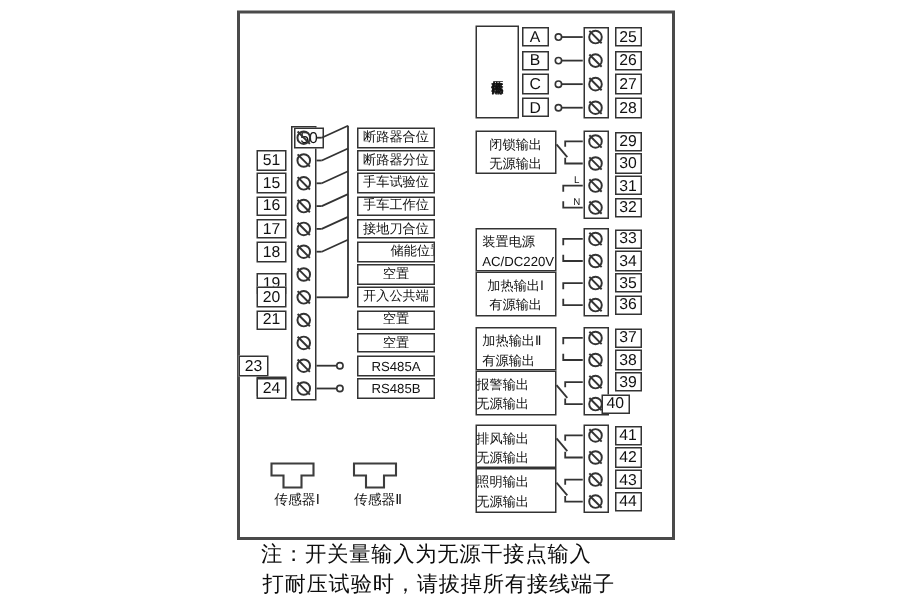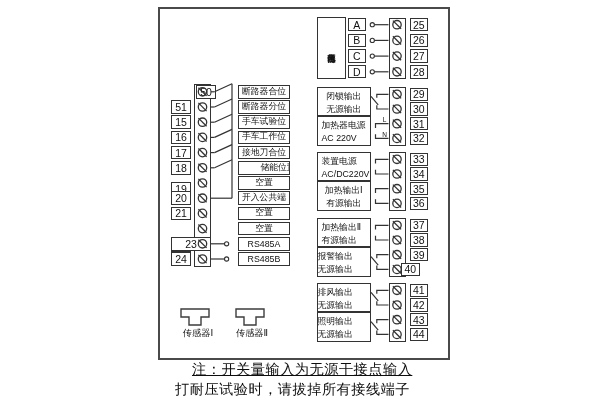--- a/index.html
+++ b/index.html
@@ -39,21 +39,21 @@
 <div id="stage">
   <div class="outer-border" style="left:158px;top:7px;width:288px;height:349px;"></div>
 
   <div class="hvlbl" style="left:316.5px;top:17px;width:29px;height:61.5px;">
     <span>高压带电传感器</span>
   </div>
 
   <div class="senslbl" style="left:170px;top:327px;width:56px;">传感器Ⅰ</div>
   <div class="senslbl" style="left:224px;top:327px;width:56px;">传感器Ⅱ</div>
 
-  <div class="note" style="left:192px;top:360px;text-decoration:underline;">注：开关量输入为无源干接点输入</div>
+  <div class="note" style="left:174px;top:360px;">注：开关量输入为无源干接点输入</div>
   <div class="note" style="left:175px;top:380px;">打耐压试验时，请拔掉所有接线端子</div>
 <div class="screwcol" style="left: 194px; top: 84px; width: 17px; height: 183px;"></div>
     <div class="box num" style="left: 171px; top: 85px; width: 20px; height: 13.6px; margin-left: 25px;">50</div>
     <div class="box lbl" style="left: 238px; top: 85px; width: 52px; height: 13.6px;">断路器合位</div>
     <div class="box num" style="left: 171px; top: 100.2px; width: 20px; height: 13.6px;">51</div>
     <div class="box lbl" style="left: 238px; top: 100.2px; width: 52px; height: 13.6px;">断路器分位</div>
     <div class="box num" style="left: 171px; top: 115.4px; width: 20px; height: 13.6px;">15</div>
     <div class="box lbl" style="left: 238px; top: 115.4px; width: 52px; height: 13.6px;">手车试验位</div>
     <div class="box num" style="left: 171px; top: 130.6px; width: 20px; height: 13.6px;">16</div>
     <div class="box lbl" style="left: 238px; top: 130.6px; width: 52px; height: 13.6px;">手车工作位</div>
@@ -62,21 +62,21 @@
     <div class="box num" style="left: 171px; top: 161px; width: 20px; height: 13.6px;">18</div>
     <div class="box lbl" style="left: 238px; top: 161px; width: 52px; height: 13.6px; padding-left: 28px;">储能位置</div>
     <div class="box num" style="left: 171px; top: 182px; width: 20px; height: 13.6px;">19</div>
     <div class="box lbl" style="left: 238px; top: 176.2px; width: 52px; height: 13.6px;">空置</div>
     <div class="box num" style="left: 171px; top: 191.4px; width: 20px; height: 13.6px;">20</div>
     <div class="box lbl" style="left: 238px; top: 191.4px; width: 52px; height: 13.6px;">开入公共端</div>
     <div class="box num" style="left: 171px; top: 206.6px; width: 20px; height: 13.6px;">21</div>
     <div class="box lbl" style="left: 238px; top: 206.6px; width: 52px; height: 13.6px;">空置</div>
     <div class="box num" style="left: 171px; top: 221.8px; width: 20px; height: 13.6px; margin-top: 29px;">22</div>
     <div class="box lbl" style="left: 238px; top: 221.8px; width: 52px; height: 13.6px;">空置</div>
-    <div class="box num" style="left: 171px; top: 237px; width: 40px; height: 13.6px;">23</div>
+    <div class="box num" style="left: 159px; top: 237px; width: 20px; height: 13.6px;">23</div>
     <div class="box lbl" style="left: 238px; top: 237px; width: 52px; height: 13.6px;">RS485A</div>
     <div class="box num" style="left: 171px; top: 252.2px; width: 20px; height: 13.6px;">24</div>
     <div class="box lbl" style="left: 238px; top: 252.2px; width: 52px; height: 13.6px;">RS485B</div>
     <div class="screwcol" style="left: 388.5px; top: 17.5px; width: 17px; height: 61px;"></div>
     <div class="box ch" style="left: 347.5px; top: 18.05px; width: 18.5px; height: 13.3px;">A</div>
     <div class="box num" style="left: 409.5px; top: 17.9px; width: 18.5px; height: 13.6px;">25</div>
     <div class="box ch" style="left: 347.5px; top: 33.75px; width: 18.5px; height: 13.3px;">B</div>
     <div class="box num" style="left: 409.5px; top: 33.6px; width: 18.5px; height: 13.6px;">26</div>
     <div class="box ch" style="left: 347.5px; top: 49.45px; width: 18.5px; height: 13.3px;">C</div>
     <div class="box num" style="left: 409.5px; top: 49.3px; width: 18.5px; height: 13.6px;">27</div>
@@ -85,24 +85,20 @@
     <div class="screwcol" style="left: 388.5px; top: 87px; width: 17px; height: 58.6px;"></div>
     <div class="screwcol" style="left: 388.5px; top: 152px; width: 17px; height: 58.6px;"></div>
     <div class="screwcol" style="left: 388.5px; top: 218px; width: 17px; height: 58.6px;"></div>
     <div class="screwcol" style="left: 388.5px; top: 283px; width: 17px; height: 58.6px;"></div>
     <div class="grouplbl al-c" style="left: 316.5px; top: 87px; width: 54.5px; height: 29.3px;">
       <div>闭锁输出</div>
       <div>无源输出</div>
     </div>
     <div class="box num" style="left: 409.5px; top: 87.5px; width: 18.5px; height: 13.6px;">29</div>
     <div class="box num" style="left: 409.5px; top: 102.2px; width: 18.5px; height: 13.6px;">30</div>
-    <div class="grouplbl al-l" style="left: 316.5px; top: 116.3px; width: 54.5px; height: 29.3px;">
-      <div>加热器电源</div>
-      <div>AC 220V</div>
-    </div>
     <div class="box num" style="left: 409.5px; top: 116.9px; width: 18.5px; height: 13.6px;">31</div>
     <div class="box num" style="left: 409.5px; top: 131.6px; width: 18.5px; height: 13.6px;">32</div>
     <div class="grouplbl al-l" style="left: 316.5px; top: 152px; width: 54.5px; height: 29.3px;">
       <div>装置电源</div>
       <div>AC/DC220V</div>
     </div>
     <div class="box num" style="left: 409.5px; top: 152.5px; width: 18.5px; height: 13.6px;">33</div>
     <div class="box num" style="left: 409.5px; top: 167.2px; width: 18.5px; height: 13.6px;">34</div>
     <div class="grouplbl al-c" style="left: 316.5px; top: 181.3px; width: 54.5px; height: 29.3px;">
       <div>加热输出Ⅰ</div>

